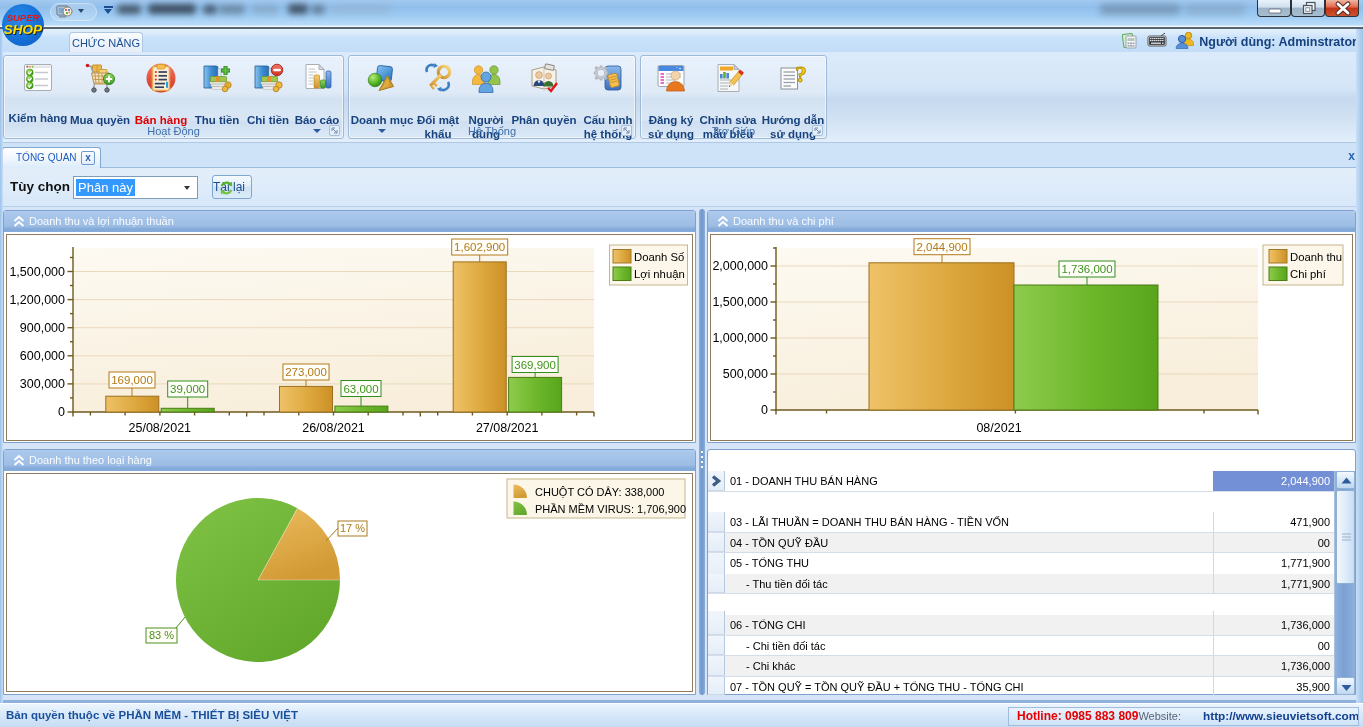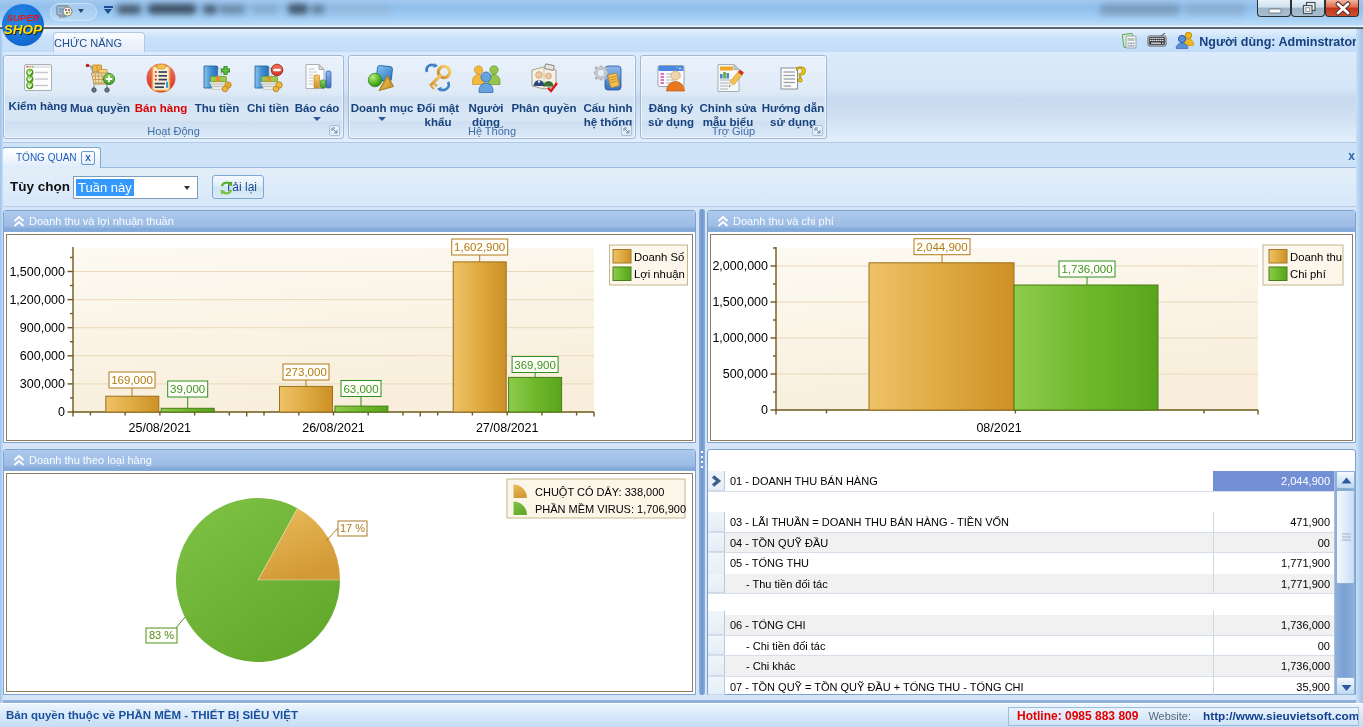--- a/index.html
+++ b/index.html
@@ -18,46 +18,46 @@
 #btnmax{left:1291px;border-radius:0 0 4px 4px}
 #btnclose{left:1325px;width:34px;border-radius:0 0 4px 4px}
 
 #qatpill{left:50px;top:3px;width:47px;height:18px;border-radius:9px;background:rgba(255,255,255,.18);box-shadow:0 0 0 1px rgba(255,255,255,.35) inset}
 
 #logo{left:2px;top:4px;width:42px;height:42px;border-radius:50%;background:radial-gradient(circle at 40% 35%,#2e8ae6 0%,#1570d8 55%,#0d5cc0 100%);z-index:50;text-align:center}
 #logo .s1{position:absolute;left:0;top:8px;width:42px;font-size:9.5px;font-weight:bold;color:#e01818;letter-spacing:0;font-style:italic}
 #logo .s2{position:absolute;left:0;top:18px;width:42px;font-size:13.5px;font-weight:bold;color:#ffe000;font-style:italic;text-shadow:1px 1px 0 #222}
 
 #tabrow{left:0;top:29px;width:1363px;height:23px;background:linear-gradient(#e6f2fd,#c9e1fa 40%,#c3ddf8)}
-#ribtab{left:53px;top:3px;width:92px;height:20px;white-space:nowrap;background:linear-gradient(#fafcfe,#edf3fb 50%,#e6eef9);border:1px solid #b0c8e2;border-bottom:none;border-radius:4px 4px 0 0;text-align:left;font-size:11px;color:#1d4e91;line-height:20px}
+#ribtab{left:69px;top:3px;width:74px;height:20px;white-space:nowrap;background:linear-gradient(#fafcfe,#edf3fb 50%,#e6eef9);border:1px solid #b0c8e2;border-bottom:none;border-radius:4px 4px 0 0;text-align:center;font-size:11px;color:#1d4e91;line-height:20px}
 #userarea{right:6px;top:2px;height:20px;font-size:12.5px;font-weight:bold;color:#17417e;line-height:20px}
 
 #ribbon{left:0;top:52px;width:1363px;height:91px;background:linear-gradient(#dcebfb 0%,#d4e5f7 40%,#c6d9ee 52%,#cfe0f2 70%,#e2eefb 100%);border-bottom:1px solid #b0c8e4}
 .grp{position:absolute;top:3px;height:84px;border:1px solid #9fb9d6;border-radius:3px;background:linear-gradient(#e9f2fc 0%,#dfeaf7 45%,#d3e2f2 52%,#d9e7f5 78%,#cfdff1 80%,#dbe9f7 100%);box-shadow:inset 0 0 0 1px rgba(255,255,255,.55)}
 .grplabel{position:absolute;left:0;bottom:1px;width:100%;text-align:center;font-size:11px;color:#3e6da8}
 .launch{position:absolute;right:3px;bottom:2px;width:11px;height:11px;border:1px solid #a8bfd8;border-radius:2px;background:#e6eefa}
 .launch svg{position:absolute;left:1px;top:1px}
 .rbtn{position:absolute;top:4px;text-align:center}
 .rbtn .ric{display:block;margin:2px auto 0}
-.rbtn .rlb{display:block;margin-top:8px;font-size:11.5px;font-weight:bold;color:#17427e;line-height:13.5px;white-space:nowrap}
+.rbtn .rlb{display:block;margin-top:20px;font-size:11.5px;font-weight:bold;color:#17427e;line-height:13.5px;white-space:nowrap}
 .red{color:#e00000 !important}
 .dar{display:block;margin:1px auto 0;width:0;height:0;border-left:4px solid transparent;border-right:4px solid transparent;border-top:4px solid #2a5a9c}
 
 #sep1{left:0;top:143px;width:1363px;height:4px;background:#cfe3f8}
 #doctabs{left:0;top:147px;width:1363px;height:21px;background:#cfe3f8;border-bottom:1px solid #9dbbdd}
 #dtab{left:2px;top:0px;width:99px;white-space:nowrap;height:21px;background:linear-gradient(#ffffff,#f2f7fd 50%,#dcebfa);border:1px solid #7ea7d4;border-bottom:none;border-radius:3px 3px 0 0;font-size:10px;color:#1b5cbe;line-height:20px;padding-left:13px}
 #dtab .cls{position:absolute;right:5px;top:3px;width:14px;height:14px;border:1px solid #6d98cc;border-radius:2px;background:linear-gradient(#fbfdff,#e4eefa);color:#2a62b0;font-size:10px;font-weight:bold;line-height:12px;text-align:center}
 #dtabsx{right:8px;top:2px;color:#2a62b0;font-weight:bold;font-size:12px}
 
 #optrow{left:0;top:168px;width:1363px;height:39px;background:linear-gradient(#e3eef9,#d8e8fa);border-bottom:1px solid #b9d0ea}
 #optlbl{left:10px;top:11px;font-size:13.5px;font-weight:bold;color:#101010}
 #combo{left:73px;top:8px;width:125px;height:23px;background:#fff;border:1px solid #7f9db9}
 #combo .sel{position:absolute;left:2px;top:2px;height:17px;background:#3399ff;color:#fff;font-size:13px;line-height:17px;padding:0 2px}
 #combo .car{position:absolute;right:7px;top:9px;width:0;height:0;border-left:3.5px solid transparent;border-right:3.5px solid transparent;border-top:4px solid #333}
-#btnreload{left:212px;top:7px;width:52px;height:24px;border:1px solid #7ea7d3;border-radius:3px;background:linear-gradient(#f4fafe 0%,#e2effa 45%,#cfe3f4 50%,#dcebf8 100%);font-size:12px;color:#1d4e91;line-height:22px;text-align:right;padding-right:6px}
+#btnreload{left:212px;top:7px;width:40px;height:24px;border:1px solid #7ea7d3;border-radius:3px;background:linear-gradient(#f4fafe 0%,#e2effa 45%,#cfe3f4 50%,#dcebf8 100%);font-size:12px;color:#1d4e91;line-height:22px;text-align:right;padding-right:6px}
 
 .panel{position:absolute;border:1px solid #7da2d2;background:#fff;border-radius:3px 3px 0 0}
 .phead{position:absolute;left:0;top:0;width:100%;height:33px;border-radius:2px 2px 0 0;background:linear-gradient(#adc9ec 0%,#9dbde5 45%,#84aad9 55%,#8db0dc 100%);color:#f8fbff;font-size:11px;line-height:21px;padding-left:25px}
 .pbody{position:absolute;left:0;top:21px;right:0;bottom:0;background:#fff}
 
 #grid{position:absolute;left:0;top:21px;right:0;bottom:0;background:#fff}
 .grow{position:absolute;left:0;width:100%;border-bottom:1px solid #d4dde8;font-size:11px;color:#000}
 .gmark{position:absolute;left:0;top:0;width:17px;height:100%;background:linear-gradient(#f0f5fb,#e4edf7);border-right:1px solid #b6c8dc;border-bottom:1px solid #ccd9e8}
 .gname{position:absolute;left:18px;top:0;height:100%;right:142px;line-height:20px;padding-left:4px;white-space:nowrap;overflow:hidden}
 .gval{position:absolute;right:21px;top:0;width:121px;height:100%;line-height:20px;text-align:right;padding-right:4px;border-left:1px solid #c9d9ea}
@@ -511,21 +511,21 @@
 </div>
 </div>
 <div class="abs" id="sep1"></div>
 <div class="abs" id="doctabs">
   <div class="abs" id="dtab">TỔNG QUAN<span class="cls">x</span></div>
   <div class="abs" id="dtabsx">x</div>
 </div>
 <div class="abs" id="optrow">
   <div class="abs" id="optlbl">Tùy chọn</div>
   <div class="abs" id="combo">
-      <span class="sel">Tuần này</span>
+      <span class="sel">Phân này</span>
       <span class="car"></span>
     </div>
   <div class="abs" id="btnreload"><svg style="position:absolute;left:6px;top:4px" width="15" height="16" viewBox="0 0 16 16">
         <path d="M3,6 A5.5,5.5 0 0 1 13,5" fill="none" stroke="#58b428" stroke-width="2.4"></path>
         <path d="M13.8,1.2 l0.4,5 -4.8,-1.4 z" fill="#58b428"></path>
         <path d="M13,10 A5.5,5.5 0 0 1 3,11" fill="none" stroke="#76c440" stroke-width="2.4"></path>
         <path d="M2.2,14.8 l-0.4,-5 4.8,1.4 z" fill="#76c440"></path>
       </svg>Tải lại</div>
 </div>
 
@@ -825,16 +825,16 @@
             </g>
           </svg></div>
       <div class="sbtn" style="bottom:0;top:auto"><svg width="19" height="18">
             <path d="M9.5,13 l5,-6 h-10 z" fill="#2c5c9c"></path>
           </svg></div>
     </div>
   </div>
 </div>
 <div class="abs" id="statusbar">
   <div class="abs" id="stattext">Bản quyền thuộc về PHẦN MỀM - THIẾT BỊ SIÊU VIỆT</div>
-  <div class="abs" id="statright"><span style="color:#e80000;font-weight:bold;font-size:12px;margin-left:8px">Hotline: 0985 883 809</span><span style="color:#5a6474;font-size:11px;margin-left:10px">Website:</span><span style="color:#123f8f;font-weight:bold;font-size:11.8px;margin-left:12px">http://www.sieuvietsoft.com</span></div>
+  <div class="abs" id="statright"><span style="color:#e80000;font-weight:bold;font-size:12px;margin-left:8px">Hotline: 0985 883 809</span><span style="color:#5a6474;font-size:11px;">Website:</span><span style="color:#123f8f;font-weight:bold;font-size:11.8px;margin-left:22px">http://www.sieuvietsoft.com</span></div>
 </div>
 <div class="abs" id="fl"></div>
 <div class="abs" id="fr"></div>
 
 </body></html>

